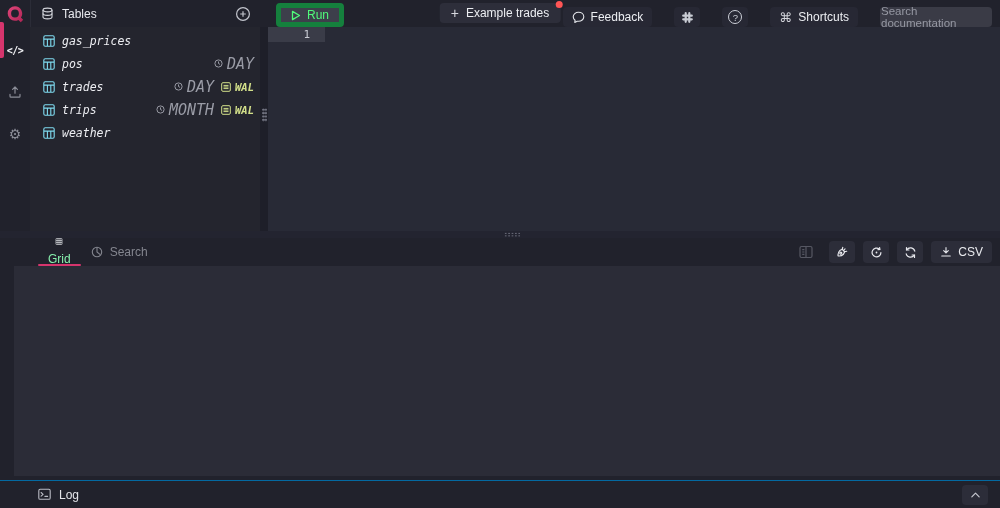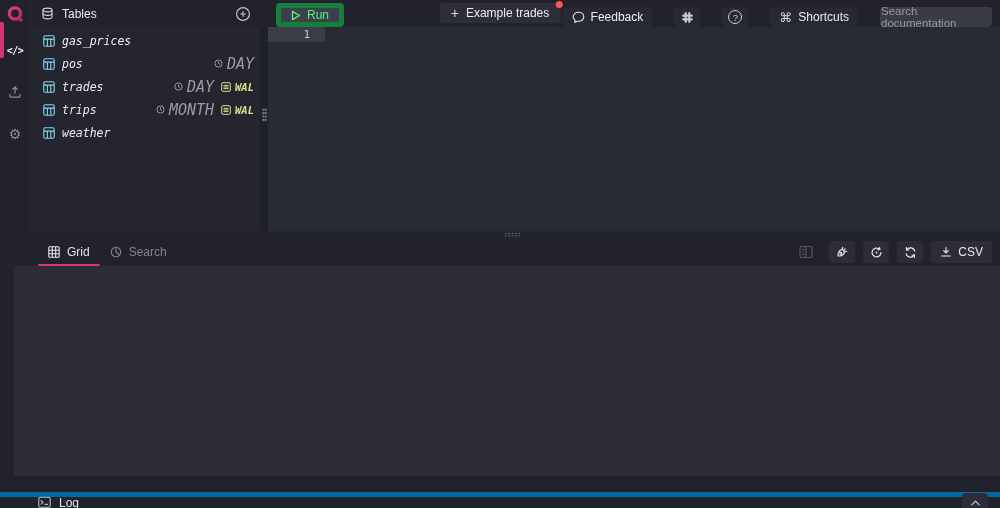--- a/index.html
+++ b/index.html
@@ -74,36 +74,36 @@
   .gutter-line{ width:57px; height:15px; background:#3a3c48; display:flex;
     align-items:center; justify-content:flex-end; padding-right:15px;
     font-family:"DejaVu Sans Mono",monospace; font-size:11px; color:#c9cbd3; }
 
   
   .res-toolbar{ position:absolute; left:0; top:238px; width:1000px; height:28px;
     background:#21222c; display:flex; align-items:center; }
   .tabs{ display:flex; height:100%; margin-left:38px; }
   .tab{ position:relative; display:flex; align-items:center; gap:7px; padding:0 10px;
     height:100%; cursor:pointer; font-size:12px; }
-  .tab.active{ color:#e5e5e5; }
+  .tab.active{ color:#86efac;flex-direction:column; }
   .tab.active::after{ content:""; position:absolute; left:0; right:0; bottom:0;
     height:2.5px; background:#d6356d; border-radius:2px; }
   .tab.inactive{ color:#84868f; }
   .res-right{ margin-left:auto; display:flex; align-items:center; gap:8px; margin-right:8px; }
   .cols-icon{ display:flex; margin-right:8px; cursor:pointer; }
   .icon-btn{ width:26px; height:22px; background:#2c2d39; border-radius:4px;
     display:flex; align-items:center; justify-content:center; cursor:pointer; }
   .csv-btn{ height:22px; background:#2c2d39; border-radius:4px; padding:0 9px;
     display:flex; align-items:center; gap:6px; color:#e9eaee; font-size:12px; cursor:pointer; }
 
   .grid-body{ position:absolute; left:14px; top:266px; right:0; bottom:32px; background:#2b2c37; }
 
   
-  .logbar{ position:absolute; left:0; bottom:0; width:1000px; height:16px; background:#21222c;
-    border-top:5px solid #0369a1; display:flex; align-items:center;text-align:right; }
+  .logbar{ position:absolute; left:0; bottom:0; width:1000px; height:28px; background:#21222c;
+    border-top:1px solid #0369a1; display:flex; align-items:center;text-align:right; }
   .log-label-wrap{ display:flex; align-items:center; gap:8px; margin-left:38px; color:#e3e4e9; }
   .log-collapse{ margin-left:auto; margin-right:12px; width:26px; height:20px;
     background:#2c2d39; border-radius:4px; display:flex; align-items:center;
     justify-content:center; cursor:pointer; }
 
   svg{ display:block; }
 </style>
 </head>
 <body>
 

